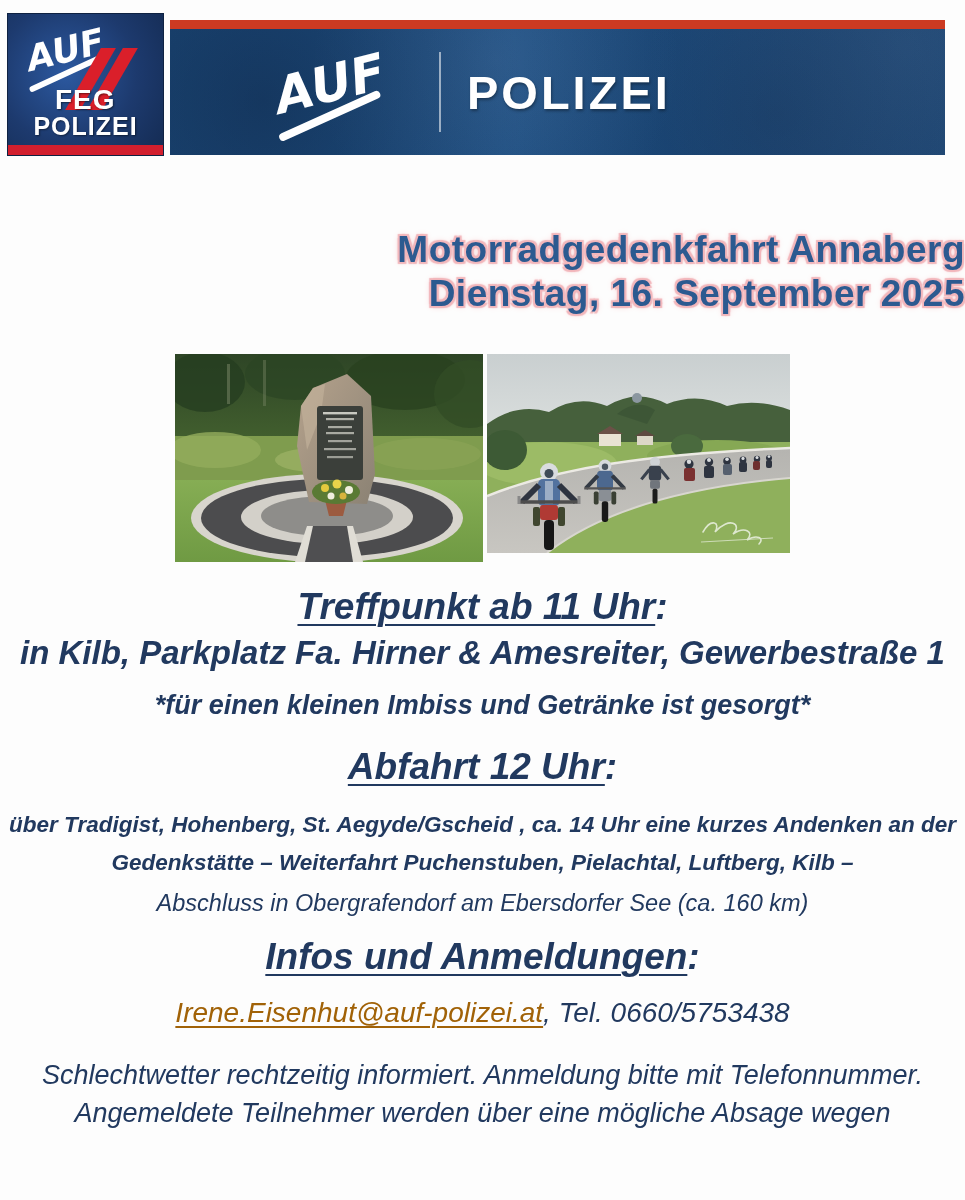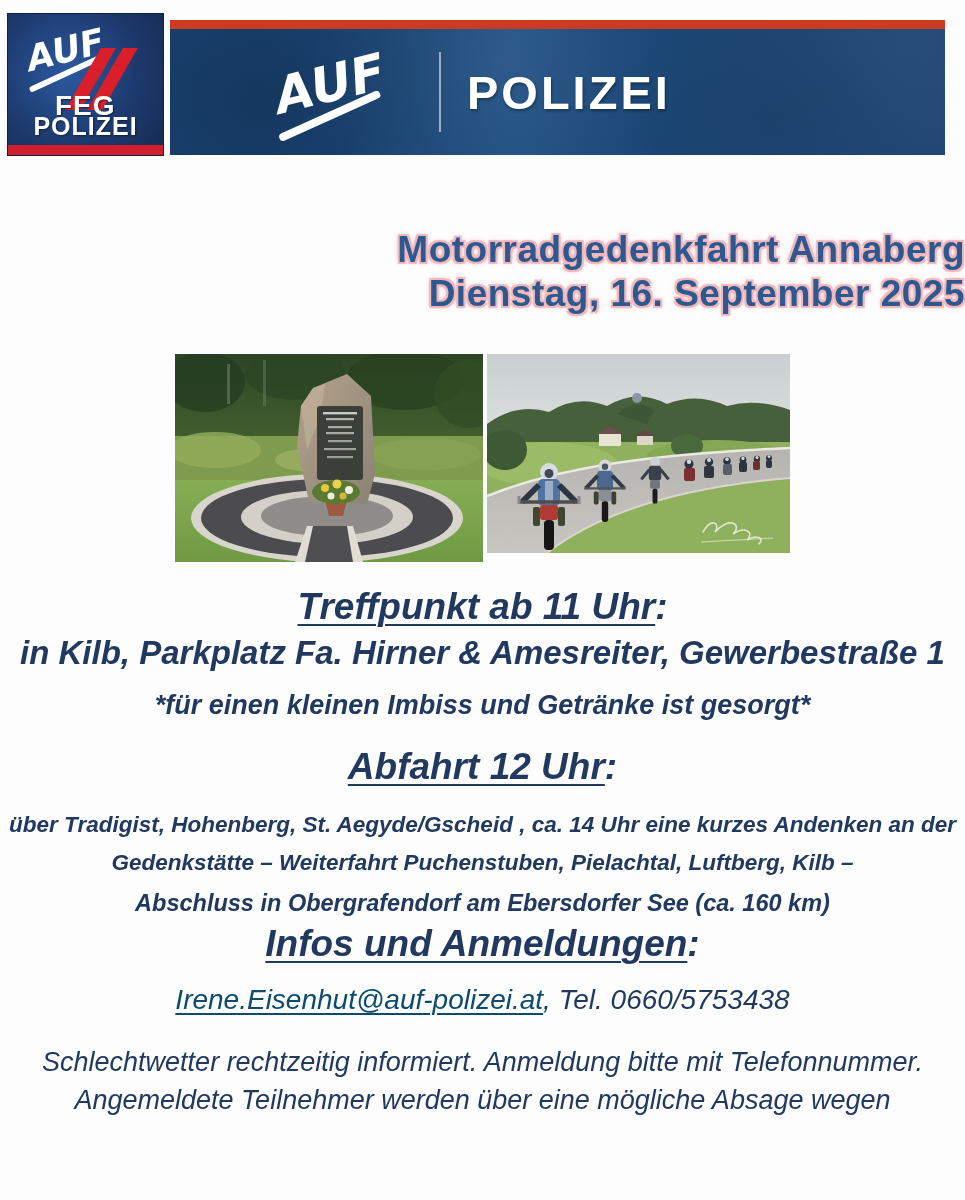--- a/index.html
+++ b/index.html
@@ -17,21 +17,21 @@
     position:absolute; left:8px; top:14px; width:155px; height:141px;
     background:radial-gradient(circle at 38% 42%, #2c59a0 0%, #1d3a6e 55%, #142b52 100%);
     box-shadow:0 0 0 1px #0f2242;
   }
   .left-logo .auf-small { position:absolute; left:8px; top:4px; width:118px; height:78px; }
   .feg-badge { position:absolute; right:8px; top:38px; width:112px; height:76px; }
   .feg-slash { position:absolute; width:15px; height:62px; background:#da1f2a; transform:skewX(-30deg); }
   .feg-slash.s1 { left:40px; top:-4px; }
   .feg-slash.s2 { left:62px; top:-4px; }
   .feg-text {
-    position:absolute; left:12px; bottom:6px; color:#ffffff; font-weight:bold;
+    position:absolute; left:12px; bottom:12px; color:#ffffff; font-weight:bold;
     font-size:28px; letter-spacing:1px; text-shadow:1px 1px 2px rgba(0,0,0,.5);
   }
   .logo-polizei {
     position:absolute; left:0; right:0; bottom:14px; text-align:center;
     color:#ffffff; font-weight:bold; font-size:25px; letter-spacing:1px;
     text-shadow:1px 1px 2px rgba(0,0,0,.45);
   }
   .logo-red-band { position:absolute; left:0; right:0; bottom:0; height:10px; background:#d21f2e; }
 
   .banner {
@@ -76,25 +76,25 @@
   .photo { display:block; }
 
   
   .t { text-align:center; font-style:italic; color:#21395f; }
   .heading { margin-top:28px; font-size:37px; font-weight:bold; line-height:34px; }
   .heading .u { text-decoration:underline; text-decoration-thickness:2px; text-underline-offset:5px; }
   .location { margin-top:12px; font-size:33px; font-weight:bold; line-height:34px; }
   .catering { margin-top:18px; font-size:27px; font-weight:bold; line-height:34px; }
   .heading-2 { margin-top:28px; }
   .route { margin-top:22px; font-size:22.5px; font-weight:bold; line-height:38px; }
-  .finish { margin-top:6px; font-size:23.5px; font-weight:bold; line-height:30px; }
-  .heading-3 { margin-top:9px; }
+  .finish { margin-top:6px; font-size:23.5px; font-weight:normal; line-height:30px; }
+  .heading-3 { margin-top:22px; }
   .contact-line { margin-top:22px; font-size:28px; line-height:34px; }
   .email-link {
-    color:#0c4a6e; text-decoration:underline; text-decoration-thickness:1.5px;
+    color:#a16207; text-decoration:underline; text-decoration-thickness:1.5px;
     text-underline-offset:4px; cursor:pointer;
   }
   .notice { margin-top:26px; font-size:27px; line-height:38px; }
 </style>
 </head>
 <body>
 
 <div class="page">
 
   <div class="header">

